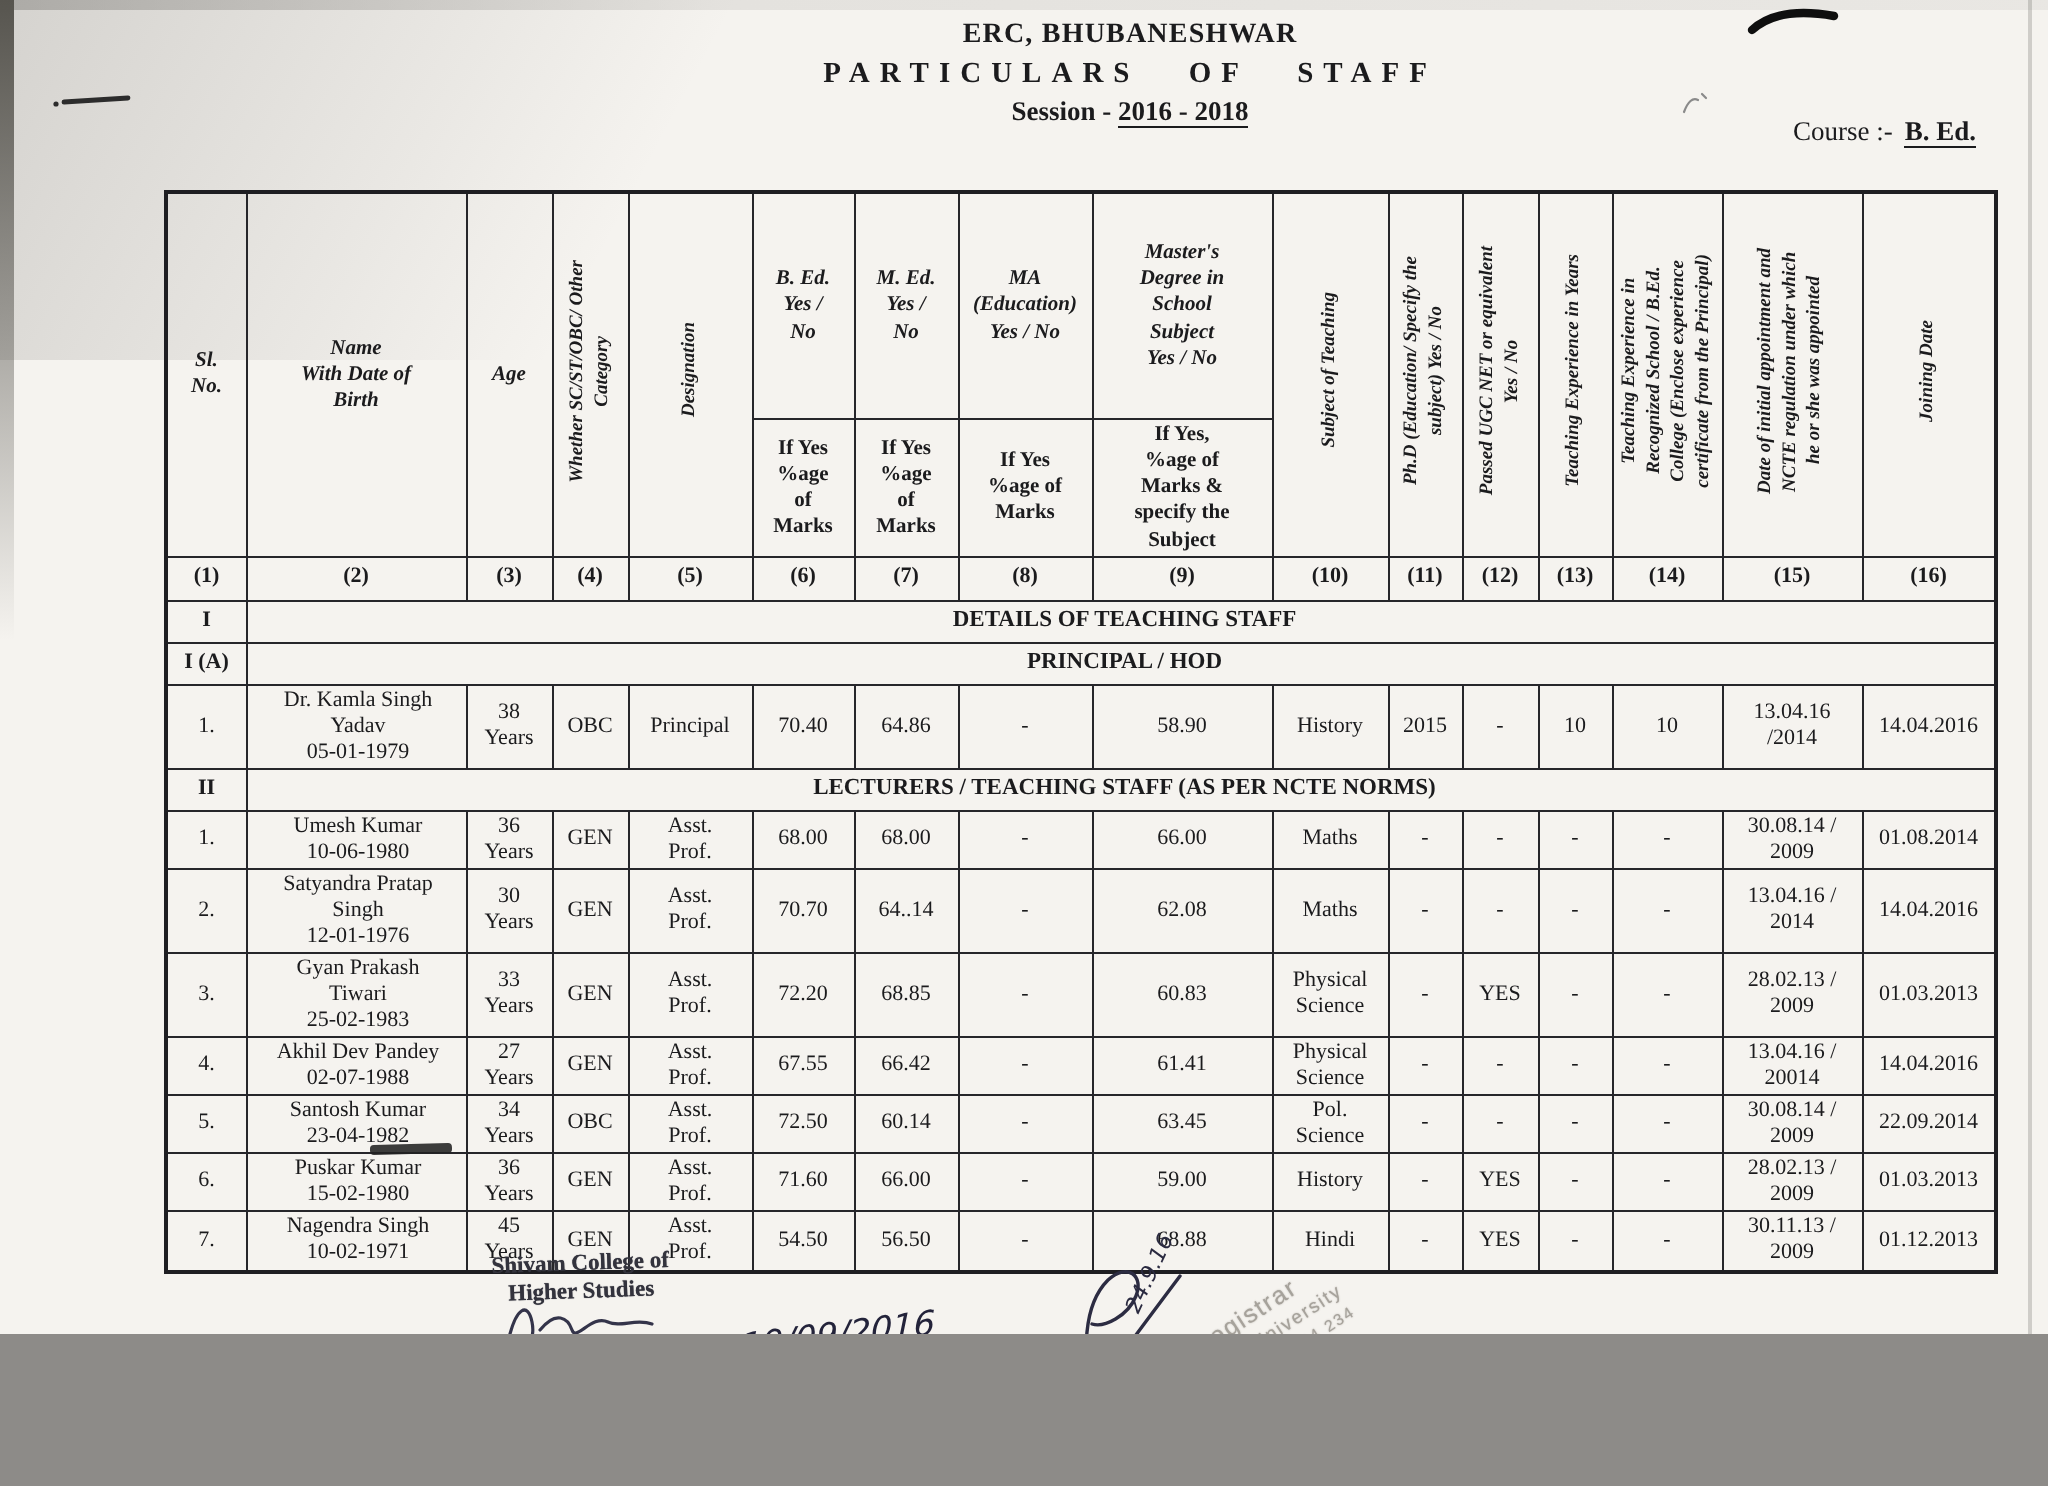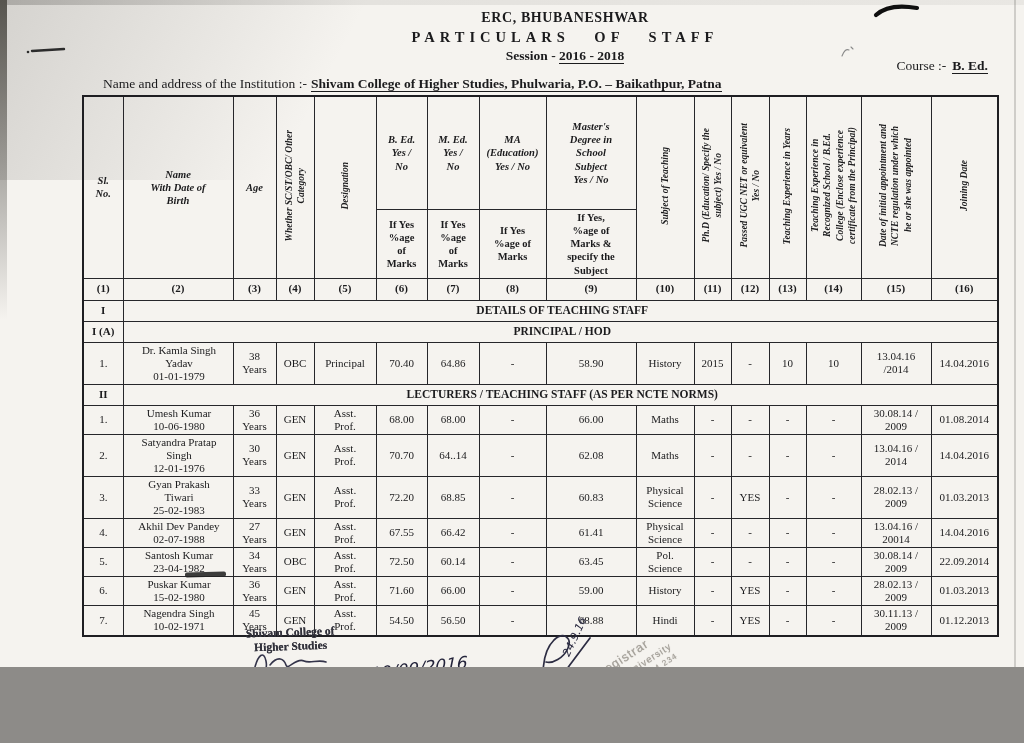--- a/index.html
+++ b/index.html
@@ -78,23 +78,20 @@
     <div class="session">
       <span>Session -</span>
       <span class="ul">2016 - 2018</span>
     </div>
   </div>
 
   <div class="course">
     <span>Course :-</span><span class="val">B. Ed.</span>
   </div>
 
-  <div class="inst">
-    <span>Name and address of the Institution :-</span><span class="val">Shivam College of Higher Studies, Phulwaria, P.O. – Baikathpur, Patna</span>
-  </div>
 
   <table class="tbl">
     <colgroup>
       <col style="width:40px">
         <col style="width:110px">
         <col style="width:43px">
         <col style="width:38px">
       <col style="width:62px">
         <col style="width:51px">
         <col style="width:52px">
@@ -190,21 +187,21 @@
         <td class="sec-no">I</td>
         <td class="sec-title" colspan="15">DETAILS OF TEACHING STAFF</td>
       </tr>
       <tr class="sec">
         <td class="sec-no">I (A)</td>
         <td class="sec-title" colspan="15">PRINCIPAL / HOD</td>
       </tr>
       <tr class="rh42">
         <td>1.</td>
         <td class="al"><span class="blk">Dr. Kamla Singh
-Yadav</span><span class="blk">01-01-1979</span></td>
+Yadav</span><span class="blk">05-01-1979</span></td>
         <td>38
 Years</td>
         <td>OBC</td>
         <td>Principal</td>
         <td>70.40</td>
         <td>64.86</td>
         <td>-</td>
         <td>58.90</td>
         <td>History</td>
         <td>2015</td>

